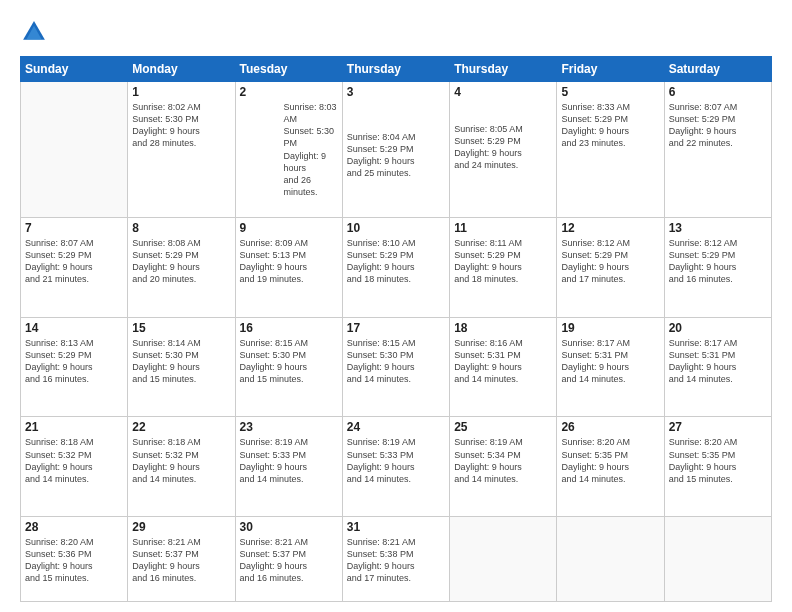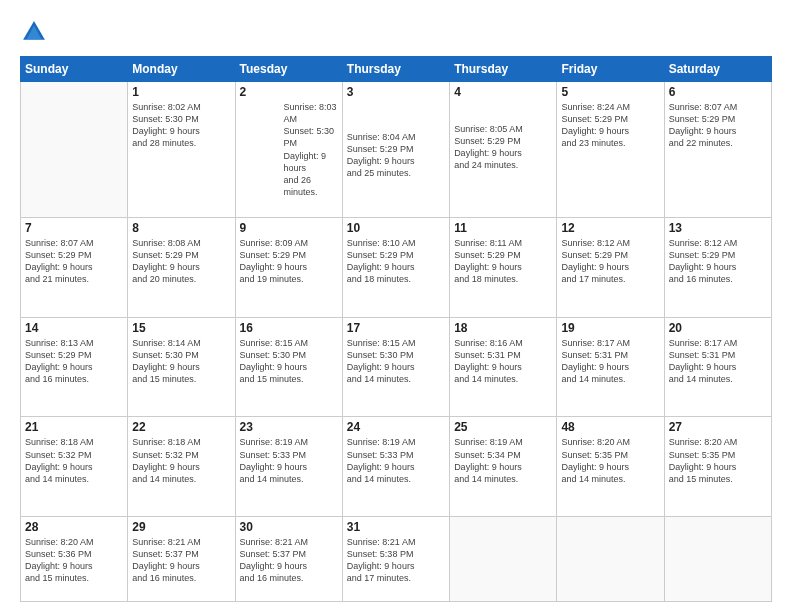--- a/index.html
+++ b/index.html
@@ -161,21 +161,21 @@
           </td>
           <td>
             <span class="day-num">4</span>
             <div class="day-info" style="white-space: pre-line; margin-top: 24px;">Sunrise: 8:05 AM
 Sunset: 5:29 PM
 Daylight: 9 hours
 and 24 minutes.</div>
           </td>
           <td>
             <span class="day-num">5</span>
-            <div class="day-info" style="white-space: pre-line;">Sunrise: 8:24 AM
+            <div class="day-info" style="white-space: pre-line;">Sunrise: 8:33 AM
 Sunset: 5:29 PM
 Daylight: 9 hours
 and 23 minutes.</div>
           </td>
           <td>
             <span class="day-num">6</span>
             <div class="day-info" style="white-space: pre-line;">Sunrise: 8:07 AM
 Sunset: 5:29 PM
 Daylight: 9 hours
 and 22 minutes.</div>
@@ -192,21 +192,21 @@
           <td>
             <span class="day-num">8</span>
             <div class="day-info" style="white-space: pre-line;">Sunrise: 8:08 AM
 Sunset: 5:29 PM
 Daylight: 9 hours
 and 20 minutes.</div>
           </td>
           <td>
             <span class="day-num">9</span>
             <div class="day-info" style="white-space: pre-line;">Sunrise: 8:09 AM
-Sunset: 5:29 PM
+Sunset: 5:13 PM
 Daylight: 9 hours
 and 19 minutes.</div>
           </td>
           <td>
             <span class="day-num">10</span>
             <div class="day-info" style="white-space: pre-line;">Sunrise: 8:10 AM
 Sunset: 5:29 PM
 Daylight: 9 hours
 and 18 minutes.</div>
           </td>
@@ -313,21 +313,21 @@
 and 14 minutes.</div>
           </td>
           <td>
             <span class="day-num">25</span>
             <div class="day-info" style="white-space: pre-line;">Sunrise: 8:19 AM
 Sunset: 5:34 PM
 Daylight: 9 hours
 and 14 minutes.</div>
           </td>
           <td>
-            <span class="day-num">48</span>
+            <span class="day-num">26</span>
             <div class="day-info" style="white-space: pre-line;">Sunrise: 8:20 AM
 Sunset: 5:35 PM
 Daylight: 9 hours
 and 14 minutes.</div>
           </td>
           <td>
             <span class="day-num">27</span>
             <div class="day-info" style="white-space: pre-line;">Sunrise: 8:20 AM
 Sunset: 5:35 PM
 Daylight: 9 hours

